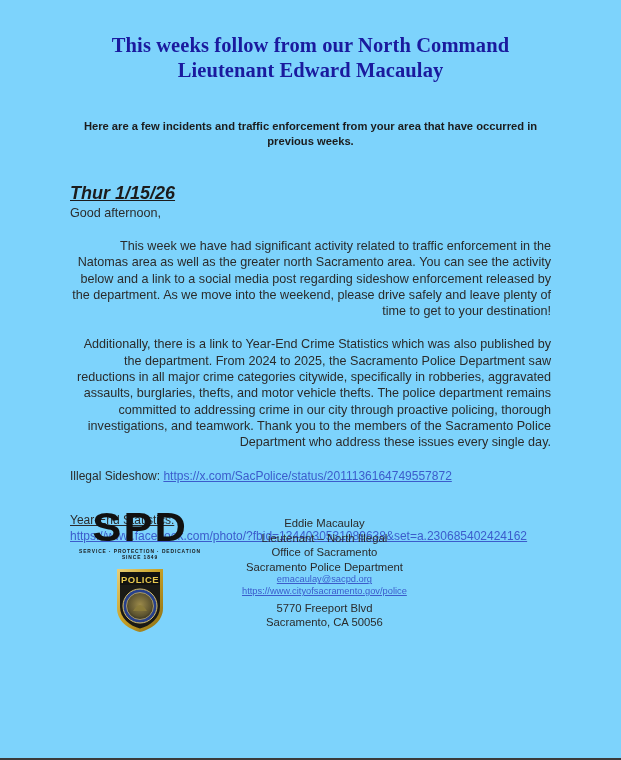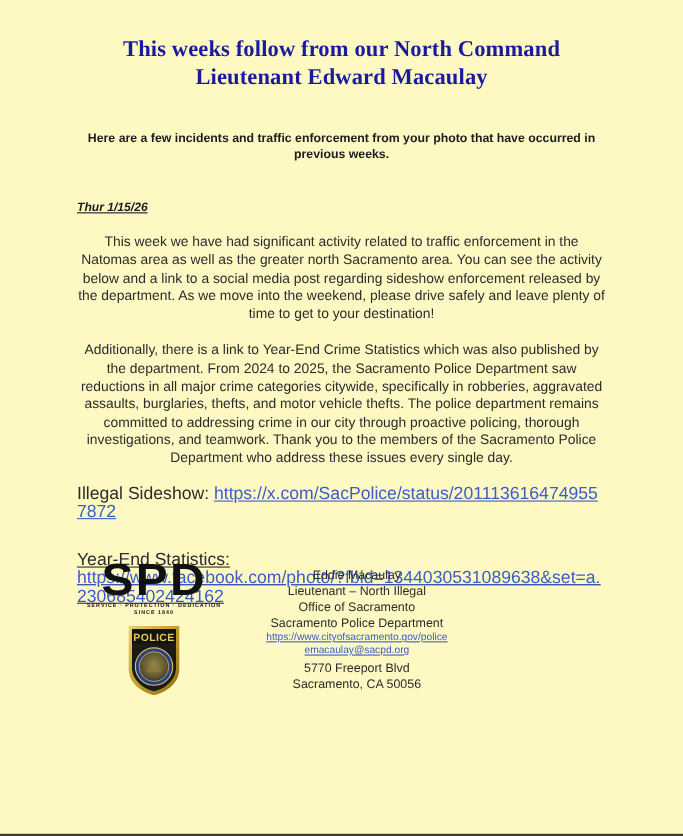--- a/index.html
+++ b/index.html
@@ -13,21 +13,21 @@
     overflow: hidden;
     font-family: "Liberation Sans", sans-serif;
     color: #231f20;
     position: relative;
     box-sizing: border-box;
   }
   .page {
     width: 621px;
     height: 760px;
     position: relative;
-    background: #fef9c3;
+    background: #7dd3fc;
     box-sizing: border-box;
     border-bottom: 2px solid #3a3a3a;
   }
   .title-block {
     text-align: center;
     padding-top: 33px;
   }
   .doc-title {
     font-family: "Liberation Serif", serif;
     font-weight: bold;
@@ -46,41 +46,41 @@
     font-weight: bold;
     line-height: 15px;
     color: #1c1c1c;
   }
   .body-wrap {
     margin: 0;
     padding: 0 70px 0 70px;
   }
   .date-line {
     margin-top: 34px;
-    font-size: 11px;
+    font-size: 18px;
     font-weight: bold;
     font-style: italic;
     text-decoration: underline;
     color: #1c1c1c;
   }
   .salutation {
     font-size: 12.6px;
     line-height: 16px;
     margin-top: 1px;
     color: #2b2b2b;
   }
   .para {
     font-size: 12.6px;
     line-height: 16.3px;
     margin-top: 17px;
     color: #2b2b2b;
-    text-align: center;
+    text-align: right;
   }
   .link-row {
-    font-size: 16px;
+    font-size: 12px;
     line-height: 16.3px;
     margin-top: 17px;
     color: #2b2b2b;
   }
   .link-row.tight {
     margin-top: 28px;
     text-decoration: underline;
   }
   a.doclink, .doclink {
     color: #3b5ccc;
@@ -156,25 +156,26 @@
 
 <div class="page">
 
   <div class="title-block">
     <div class="doc-title">
       <div>This weeks follow from our North Command</div>
       <div>Lieutenant Edward Macaulay</div>
     </div>
   </div>
 
-  <div class="intro-line">Here are a few incidents and traffic enforcement from your photo that have occurred in previous weeks.</div>
+  <div class="intro-line">Here are a few incidents and traffic enforcement from your area that have occurred in previous weeks.</div>
 
   <div class="body-wrap">
 
     <div class="date-line">Thur 1/15/26</div>
+    <div class="salutation">Good afternoon,</div>
 
     <div class="para">This week we have had significant activity related to traffic enforcement in the Natomas area as well as the greater north Sacramento area. You can see the activity below and a link to a social media post regarding sideshow enforcement released by the department. As we move into the weekend, please drive safely and leave plenty of time to get to your destination!</div>
     <div class="para">Additionally, there is a link to Year-End Crime Statistics which was also published by the department. From 2024 to 2025, the Sacramento Police Department saw reductions in all major crime categories citywide, specifically in robberies, aggravated assaults, burglaries, thefts, and motor vehicle thefts. The police department remains committed to addressing crime in our city through proactive policing, thorough investigations, and teamwork. Thank you to the members of the Sacramento Police Department who address these issues every single day.</div>
 
     <div class="link-row">
       <span>Illegal Sideshow: </span><a class="doclink" href="#">https://x.com/SacPolice/status/2011136164749557872</a>
     </div>
 
     <div class="link-row tight">
       <div>Year-End Statistics:</div>
@@ -217,22 +218,22 @@
           <path d="M21 45 q7 -12 14 0 z" fill="#8c7c3a" opacity="0.85"></path>
         </svg>
       </div>
     </div>
 
     <div class="sig-col">
       <span class="sig-name">Eddie Macaulay</span>
       <span class="sig-name">Lieutenant – North Illegal</span>
       <span class="sig-name">Office of Sacramento</span>
       <span class="sig-name">Sacramento Police Department</span>
+      <a class="sig-small" href="#">emacaulay@sacpd.org</a>
       <a class="sig-small" href="#">https://www.cityofsacramento.gov/police</a>
-      <a class="sig-small" href="#">emacaulay@sacpd.org</a>
       <div class="sig-gap"></div>
       <span class="sig-name">5770 Freeport Blvd</span>
       <span class="sig-name">Sacramento, CA 50056</span>
     </div>
 
   </div>
 
 </div>
 
 </body></html>

